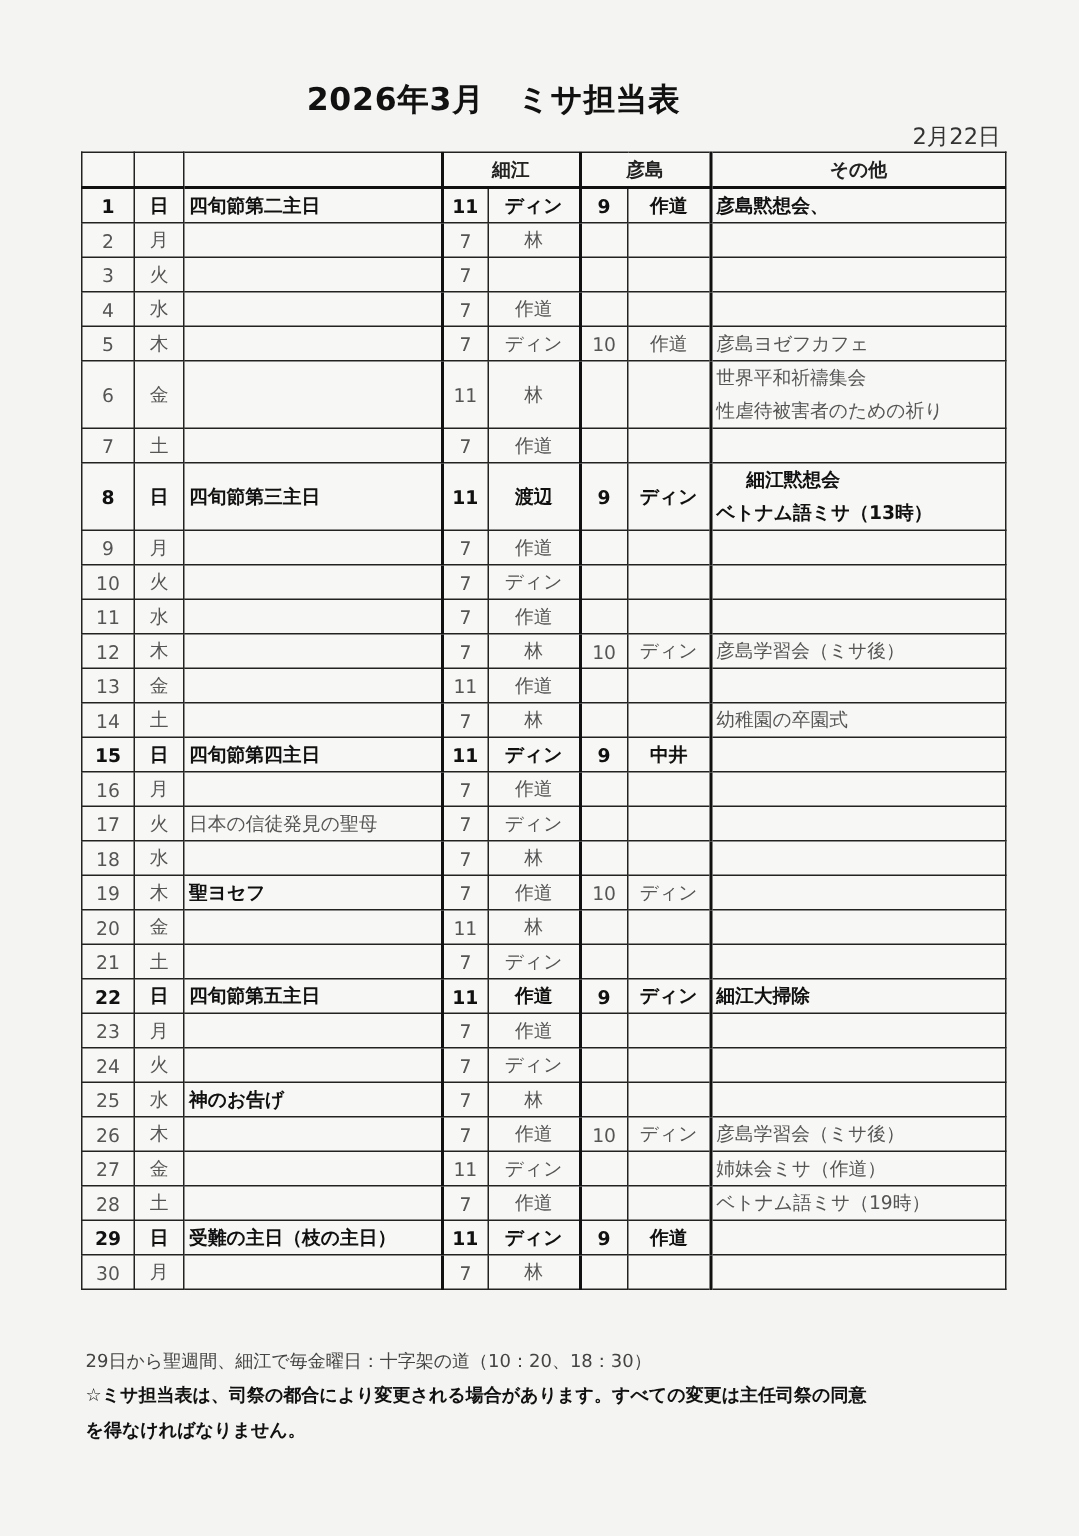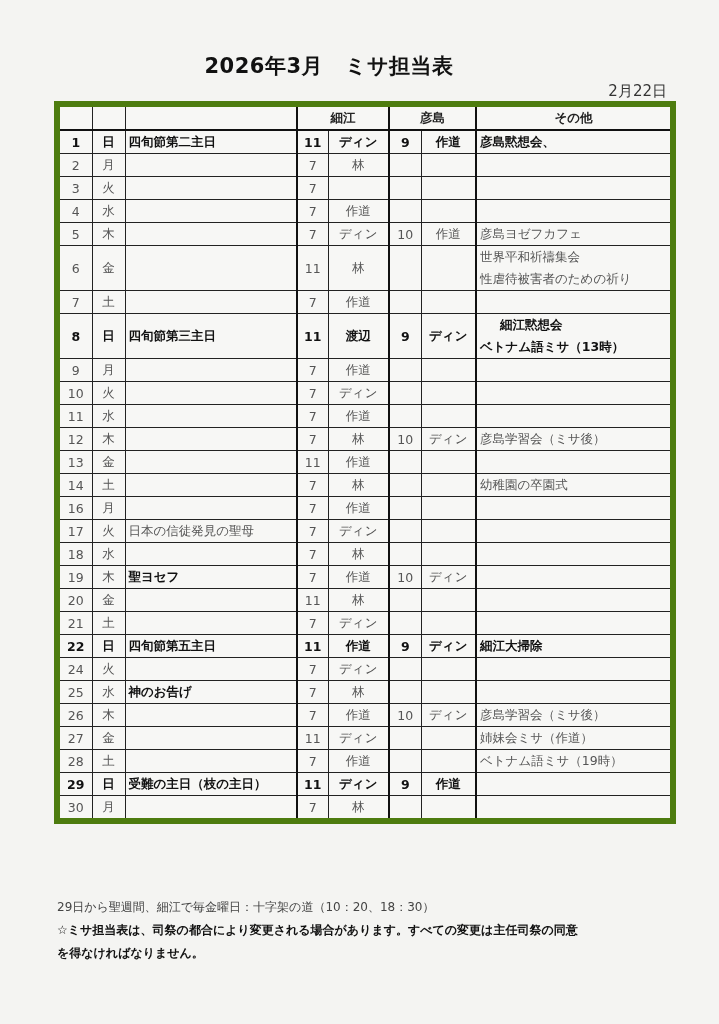--- a/index.html
+++ b/index.html
@@ -11,21 +11,21 @@
     position:absolute; left:0; width:658px; top:52px; text-align:center;
     font-size:21px; font-weight:bold; color:#111; letter-spacing:0.5px;
   }
   .title .gap { display:inline-block; width:22px; }
   .date {
     position:absolute; right:52px; top:82px; font-size:15px; color:#333;
   }
   table.sched {
     position:absolute; left:54px; top:101px; width:616px;
     border-collapse:collapse; table-layout:fixed;
-    border:6px solid #4d7c0f; background:#f7f7f5;
+    border:1px solid #4d7c0f; background:#f7f7f5;
   }
   table.sched td {
     border:1px solid #222; padding:0 3px; height:22px; font-size:12.5px;
     color:#555; white-space:nowrap; overflow:hidden; vertical-align:middle;
   }
   table.sched td.c { text-align:center; }
   table.sched td.thickL { border-left:2px solid #111; }
   table.sched tr.hdr td { height:22px; font-weight:bold; color:#222; text-align:center; border-bottom:2px solid #111; }
   table.sched tr.sun td { font-weight:bold; color:#111; }
   table.sched tr.tall td { height:43px; }
@@ -205,20 +205,30 @@
       <tr>
         <td class="c">14</td>
         <td class="c">土</td>
         <td></td>
         <td class="c thickL">7</td>
         <td class="c">林</td>
         <td class="c thickL"></td>
         <td class="c"></td>
         <td class="thickL note"><span class="">幼稚園の卒園式</span></td>
       </tr>
+      <tr class="sun">
+        <td class="c">15</td>
+        <td class="c">日</td>
+        <td>四旬節第四主日</td>
+        <td class="c thickL">11</td>
+        <td class="c">ディン</td>
+        <td class="c thickL">9</td>
+        <td class="c">中井</td>
+        <td class="thickL note"></td>
+      </tr>
       <tr>
         <td class="c">16</td>
         <td class="c">月</td>
         <td></td>
         <td class="c thickL">7</td>
         <td class="c">作道</td>
         <td class="c thickL"></td>
         <td class="c"></td>
         <td class="thickL note"></td>
       </tr>
@@ -274,20 +284,30 @@
       </tr>
       <tr class="sun">
         <td class="c">22</td>
         <td class="c">日</td>
         <td>四旬節第五主日</td>
         <td class="c thickL">11</td>
         <td class="c">作道</td>
         <td class="c thickL">9</td>
         <td class="c">ディン</td>
         <td class="thickL note"><span class="">細江大掃除</span></td>
+      </tr>
+      <tr>
+        <td class="c">23</td>
+        <td class="c">月</td>
+        <td></td>
+        <td class="c thickL">7</td>
+        <td class="c">作道</td>
+        <td class="c thickL"></td>
+        <td class="c"></td>
+        <td class="thickL note"></td>
       </tr>
       <tr>
         <td class="c">24</td>
         <td class="c">火</td>
         <td></td>
         <td class="c thickL">7</td>
         <td class="c">ディン</td>
         <td class="c thickL"></td>
         <td class="c"></td>
         <td class="thickL note"></td>

